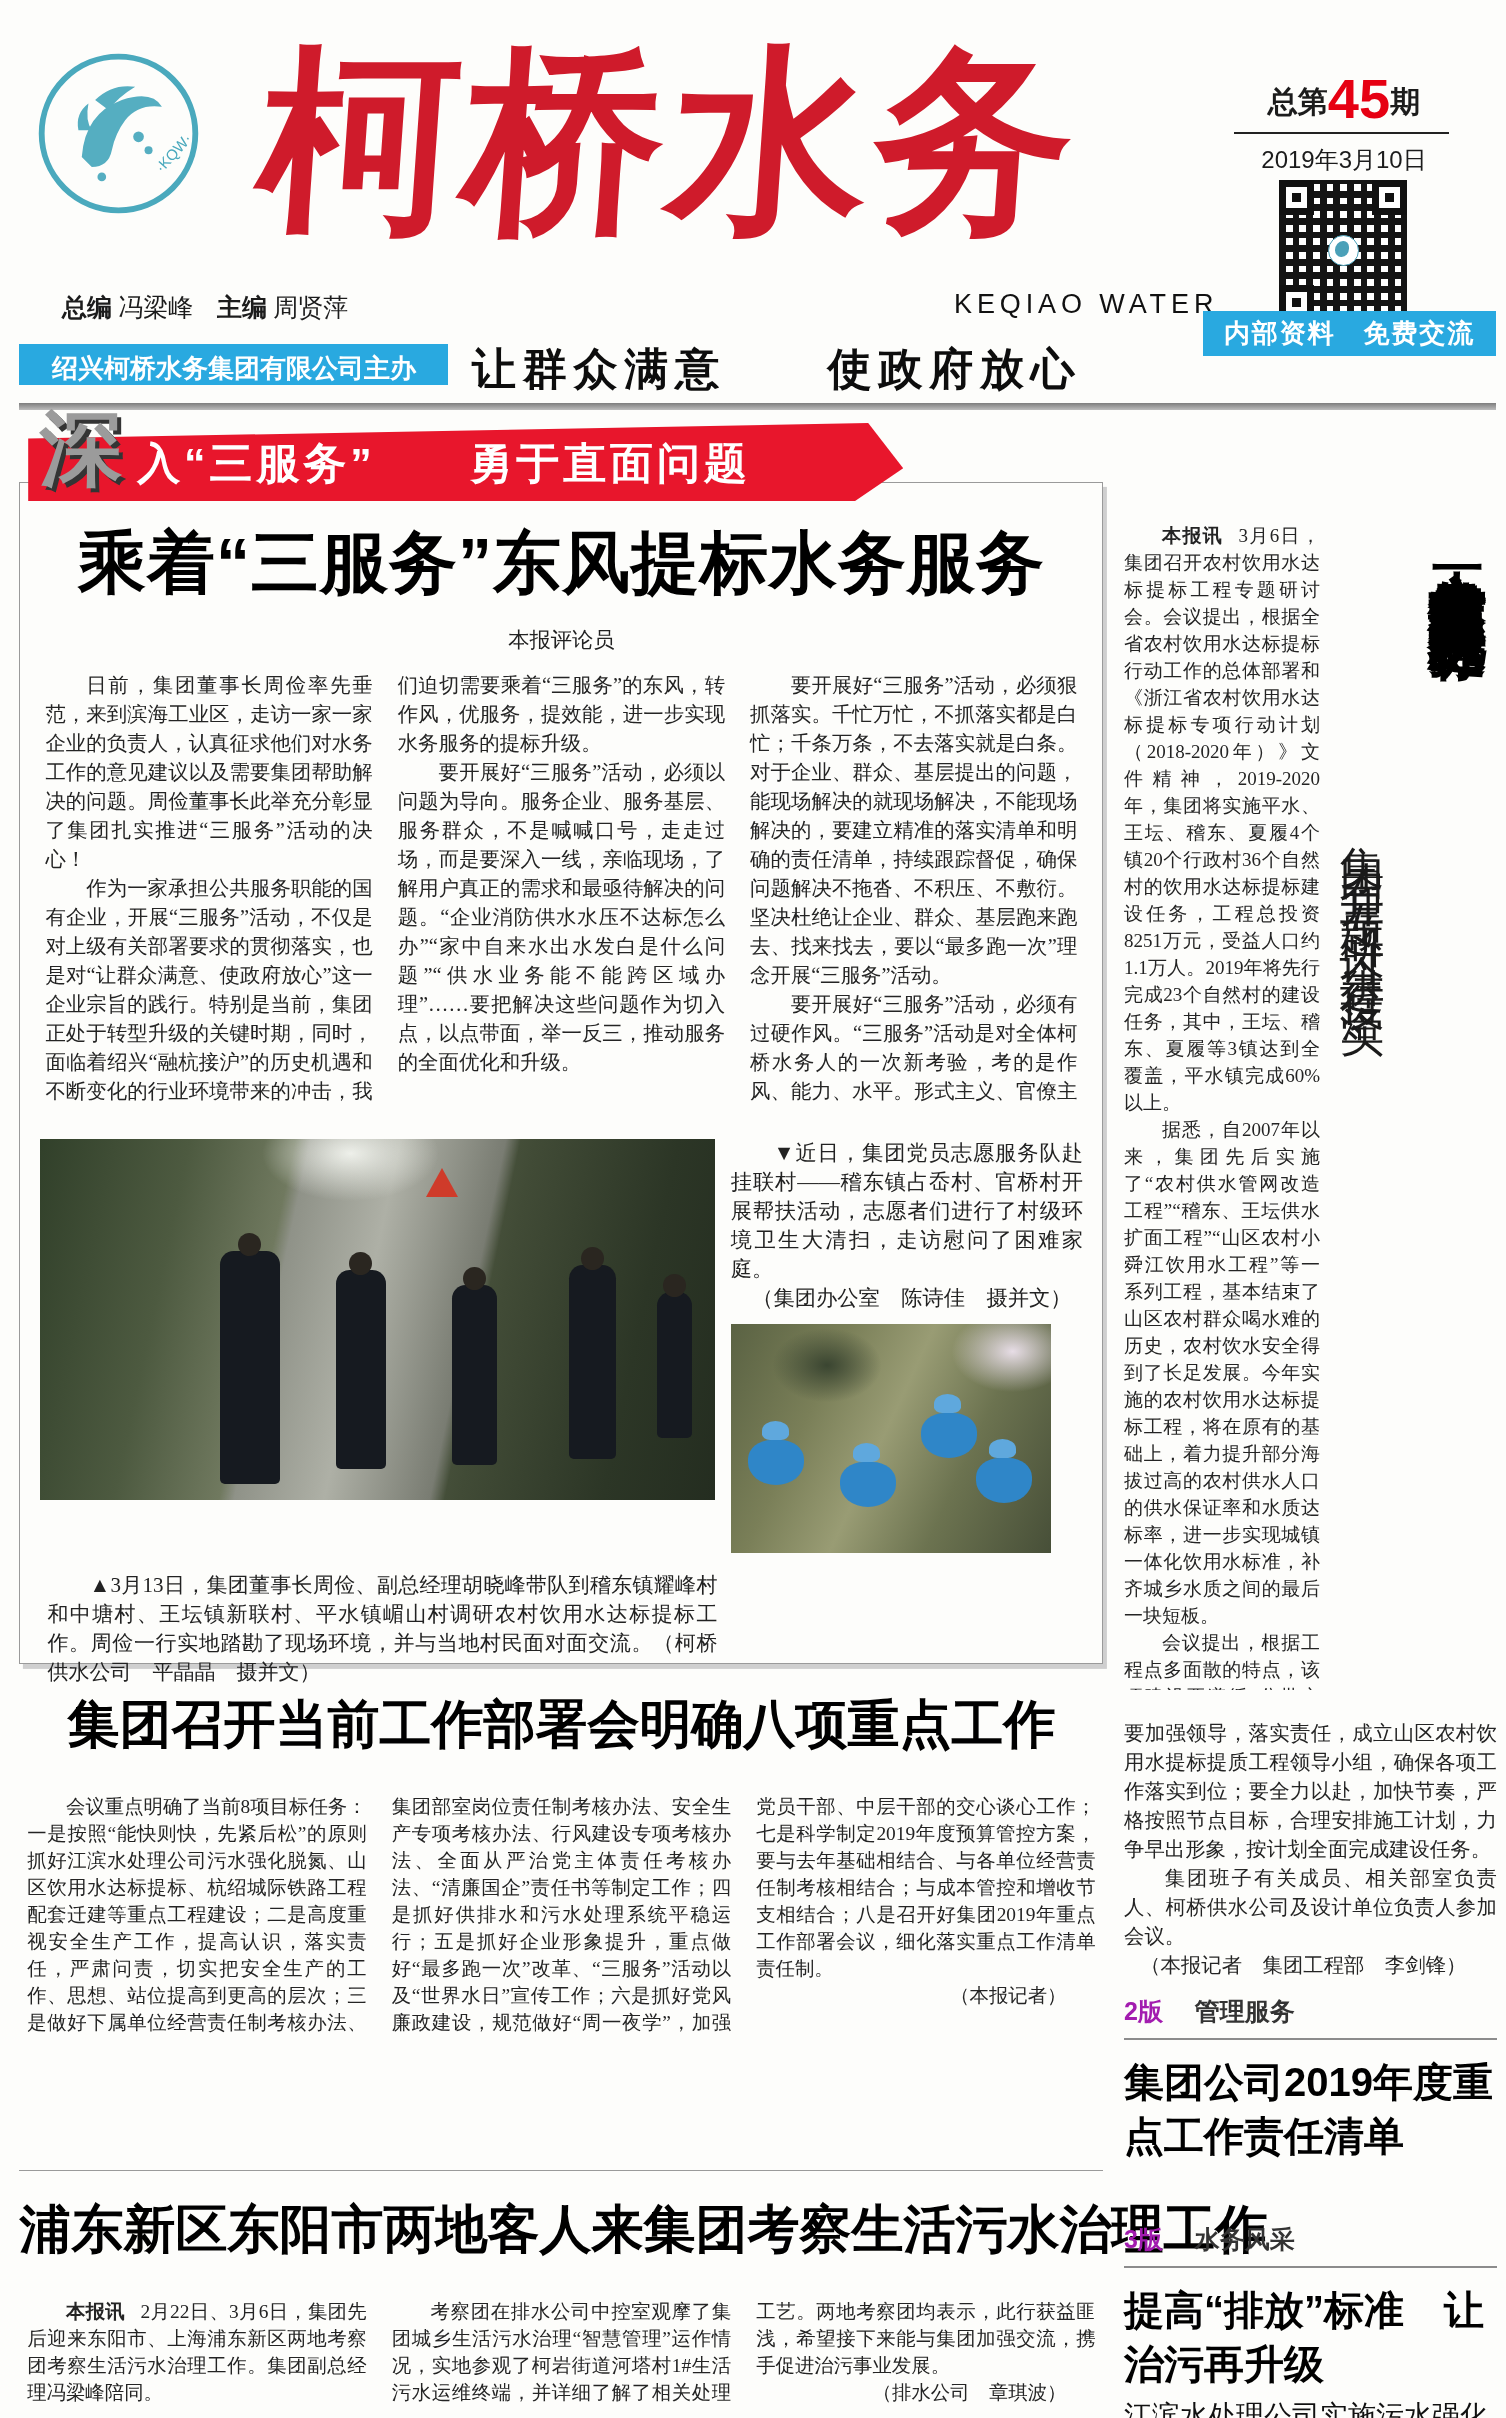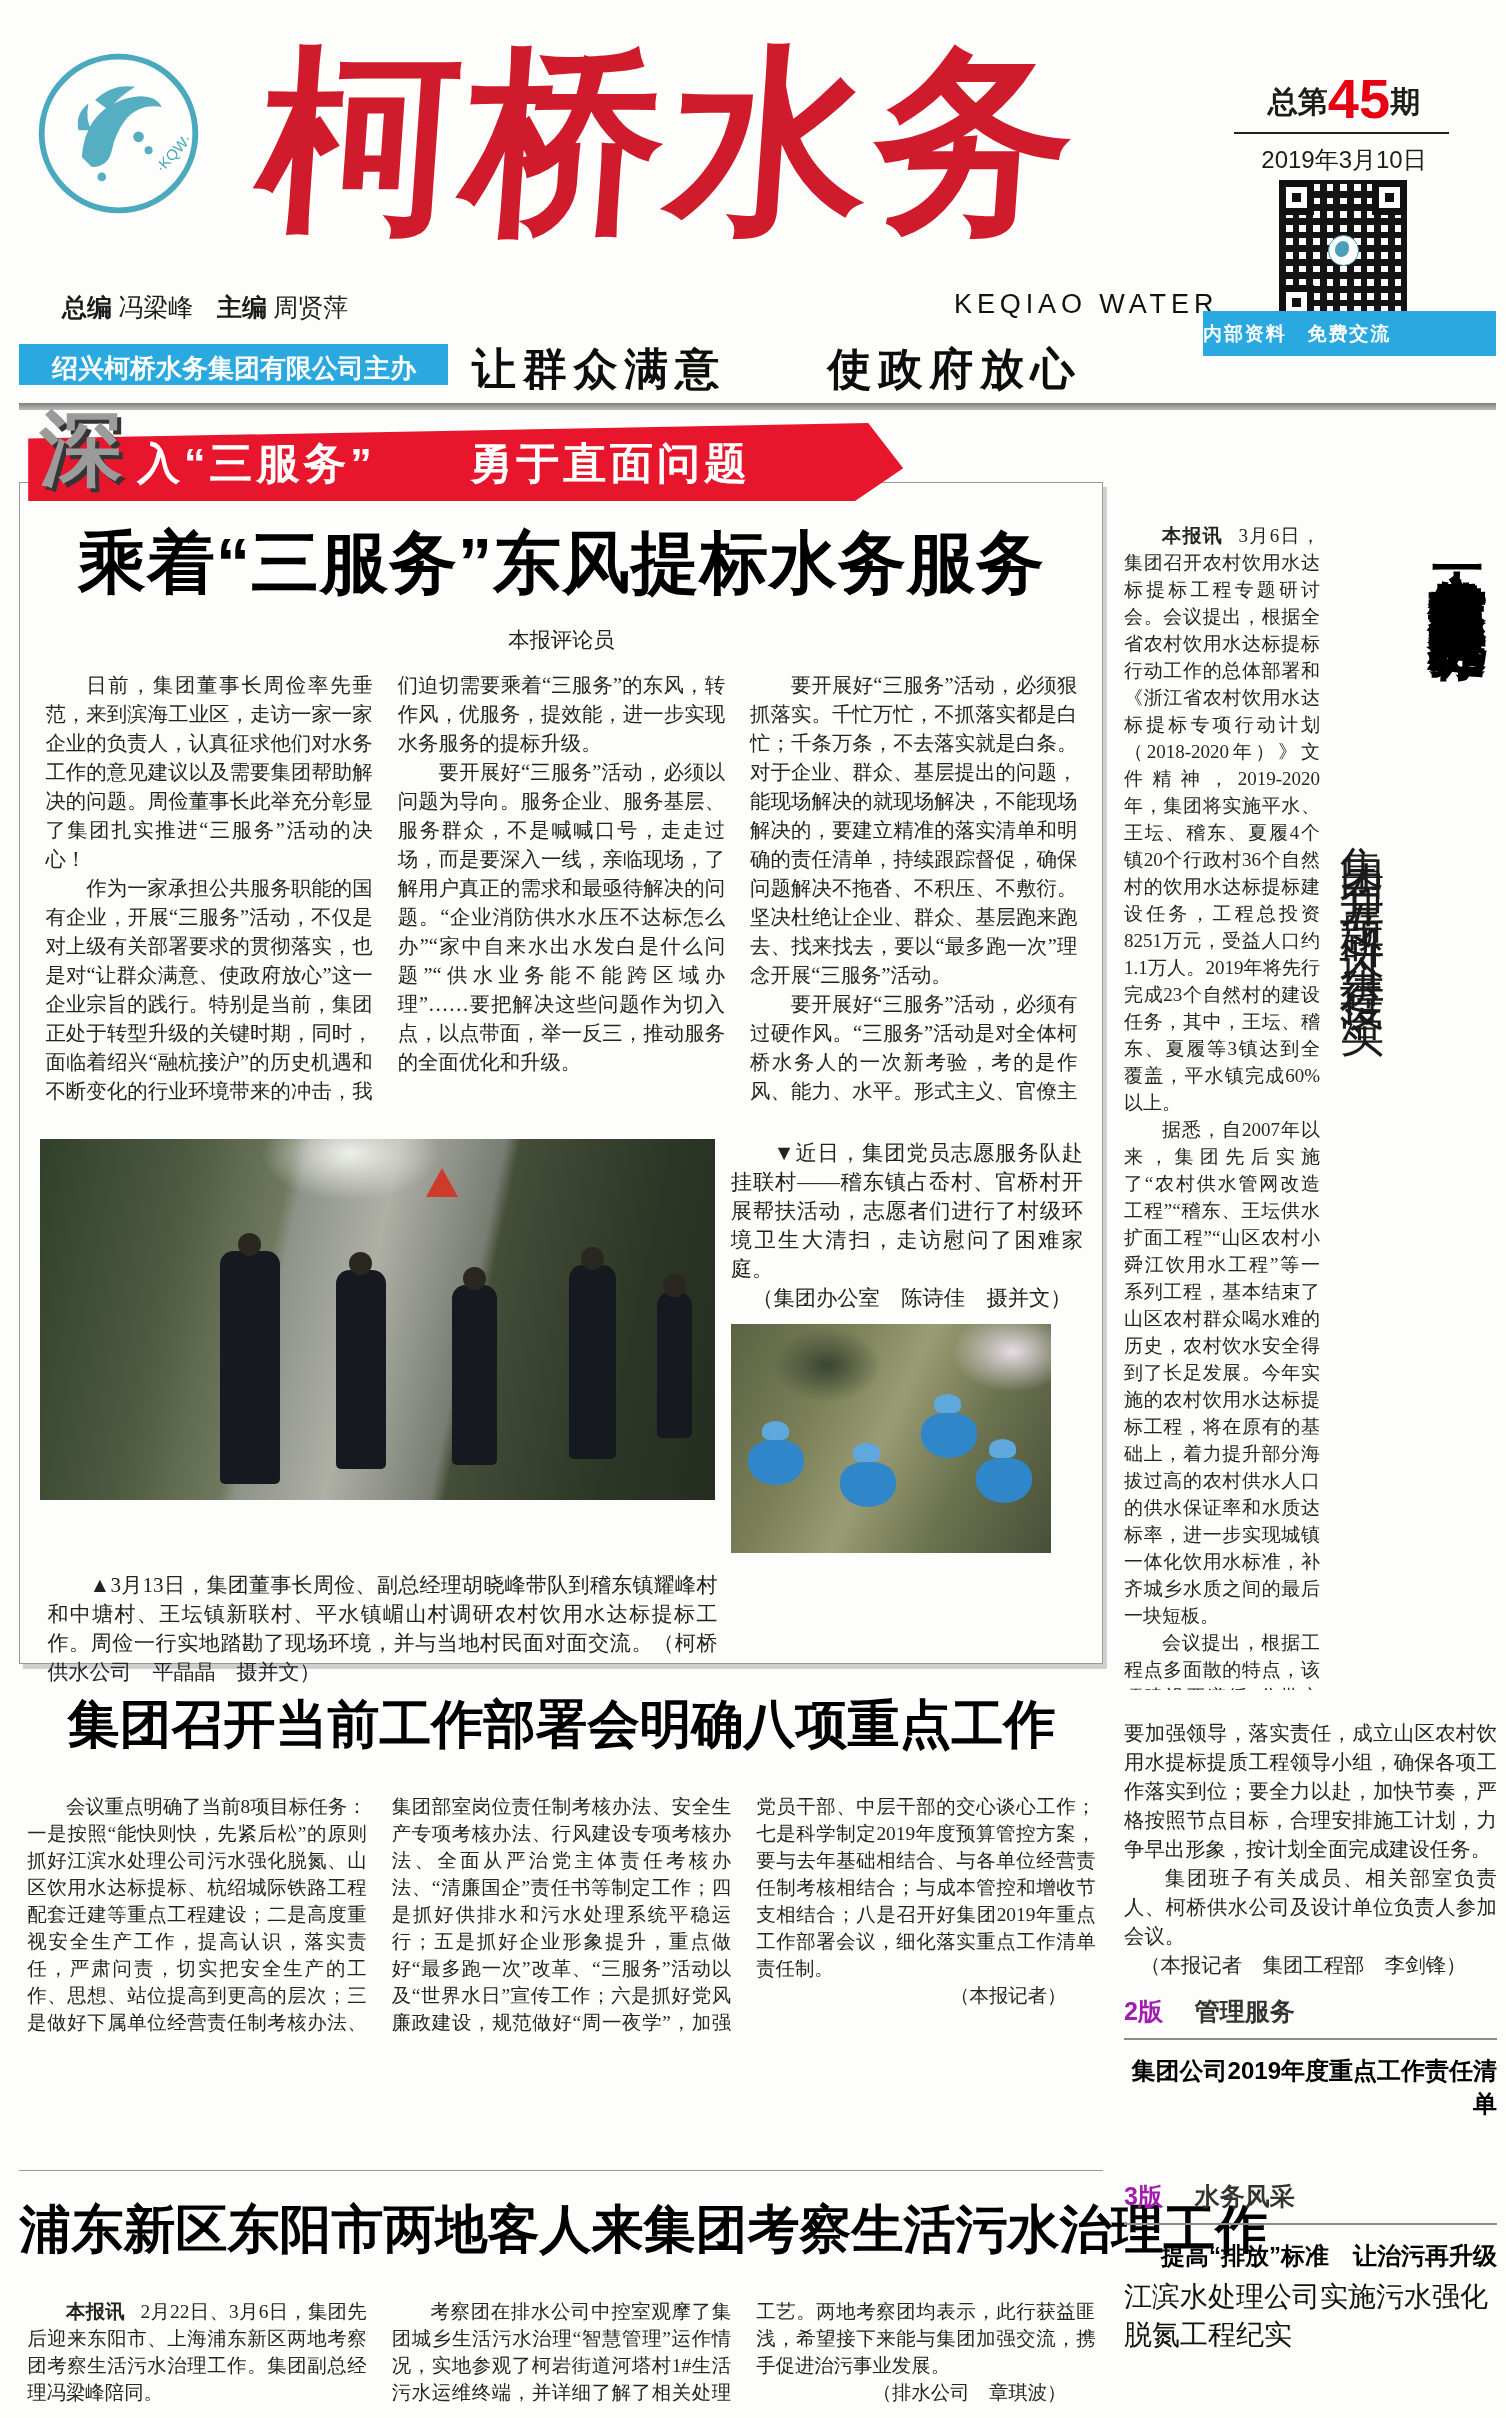--- a/index.html
+++ b/index.html
@@ -33,21 +33,21 @@
   .qr-c { position:absolute; left:50%; top:50%; width:31px; height:31px; margin:-15.5px 0 0 -15.5px;
     background:#fff; border-radius:50%; border:1.9px solid #4aa0b8; }
   .qr-c::after { content:""; position:absolute; left:6.8px; top:5.8px; width:13.6px; height:15.5px;
     background:#4aa0b8; border-radius:60% 40% 55% 45%; }
   .editors { position:absolute; left:62px; top:291px; font-size:25px; white-space:nowrap; }
   .editors .lab { font-weight:bold; font-family:"Liberation Sans",sans-serif; }
   .editors .nm { font-family:"DejaVu Serif",serif; margin-right:17.5px; }
   .english { position:absolute; left:954px; top:289px; font-size:27px; letter-spacing:4.9px;
     font-family:"Liberation Sans",sans-serif; color:#111; font-weight:500; }
   .badge-internal { position:absolute; left:1203px; top:311px; width:293px; height:45px;
-    background:#29a9e0; color:#fff; font-size:19px; font-weight:bold; 
+    background:#29a9e0; color:#fff; font-size:26px; font-weight:bold; text-align:center;
     line-height:45px; letter-spacing:1.9px; font-family:"Liberation Sans",sans-serif; }
   .badge-publisher { position:absolute; left:19.4px; top:344px; width:429px; height:41px;
     background:#29a9e0; color:#fff; font-size:26px; font-weight:bold; text-align:center;
     line-height:49px; font-family:"Liberation Sans",sans-serif; }
   .slogan { position:absolute; left:472px; top:340px; font-size:44px; font-weight:900;
     letter-spacing:6.8px; font-family:"Liberation Sans",sans-serif; color:#0d0d0d; white-space:nowrap; }
   .head-rule { position:absolute; left:19.4px; top:403px; width:1477px; height:6.8px;
     background:linear-gradient(#7d7d7d,#bdbdbd); }
 
   
@@ -111,22 +111,22 @@
   .sb-head { position:absolute; right:0; top:35px; height:1281px; writing-mode:vertical-rl;
     font-size:58px; font-weight:900; letter-spacing:2.9px; color:#000;
     font-family:"Liberation Sans",sans-serif; }
   .sb-wide { position:absolute; left:0; top:1234px; width:373px; font-size:20.4px; line-height:29px;
     text-align:justify; color:#242424; }
   .sb-index { position:absolute; left:0; top:1510px; width:373px; }
   .idx-head { font-size:25px; font-weight:bold; font-family:"Liberation Sans",sans-serif; }
   .idx-page { color:#a21caf; }
   .idx-cat { color:#333; margin-left:25px; }
   .idx-rule { border-top:2.9px solid #8c8c8c; margin:9.7px 0 15.5px; }
-  .idx-title { font-size:24px; font-weight:900; font-family:"Liberation Sans",sans-serif;
-    line-height:1.35; color:#000;text-align:right; }
+  .idx-title { font-size:40px; font-weight:900; font-family:"Liberation Sans",sans-serif;
+    line-height:1.35; color:#000; }
   .idx-sub { font-size:28px; line-height:1.35; margin-top:5.8px; color:#111;
     font-family:"Liberation Sans",sans-serif; }
   .idx-entry + .idx-entry { margin-top:60px; }
   .lead-in { font-weight:bold; font-family:"Liberation Sans",sans-serif; margin-right:0.8em; }
 </style>
 </head>
 <body>
 
 <div class="page">
 

